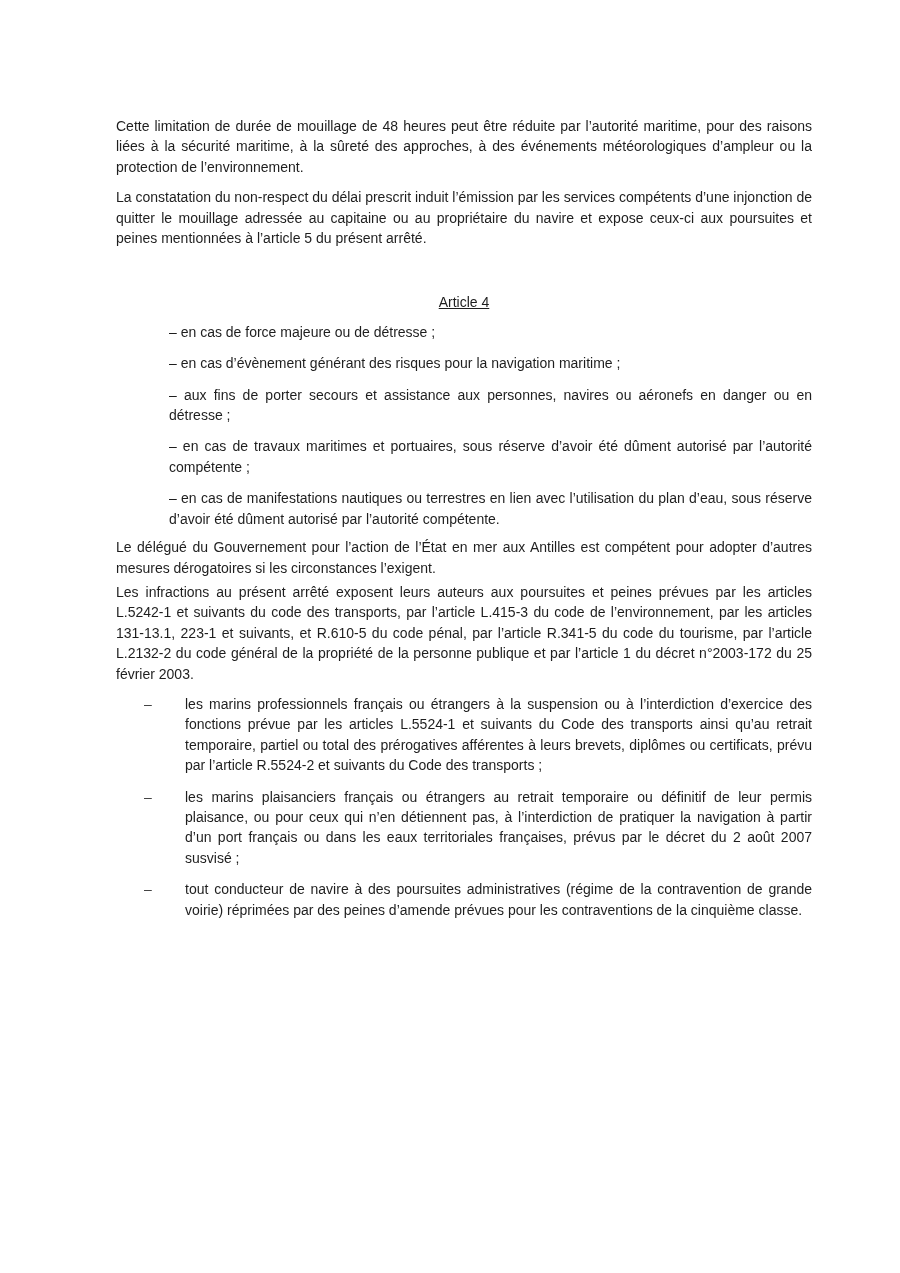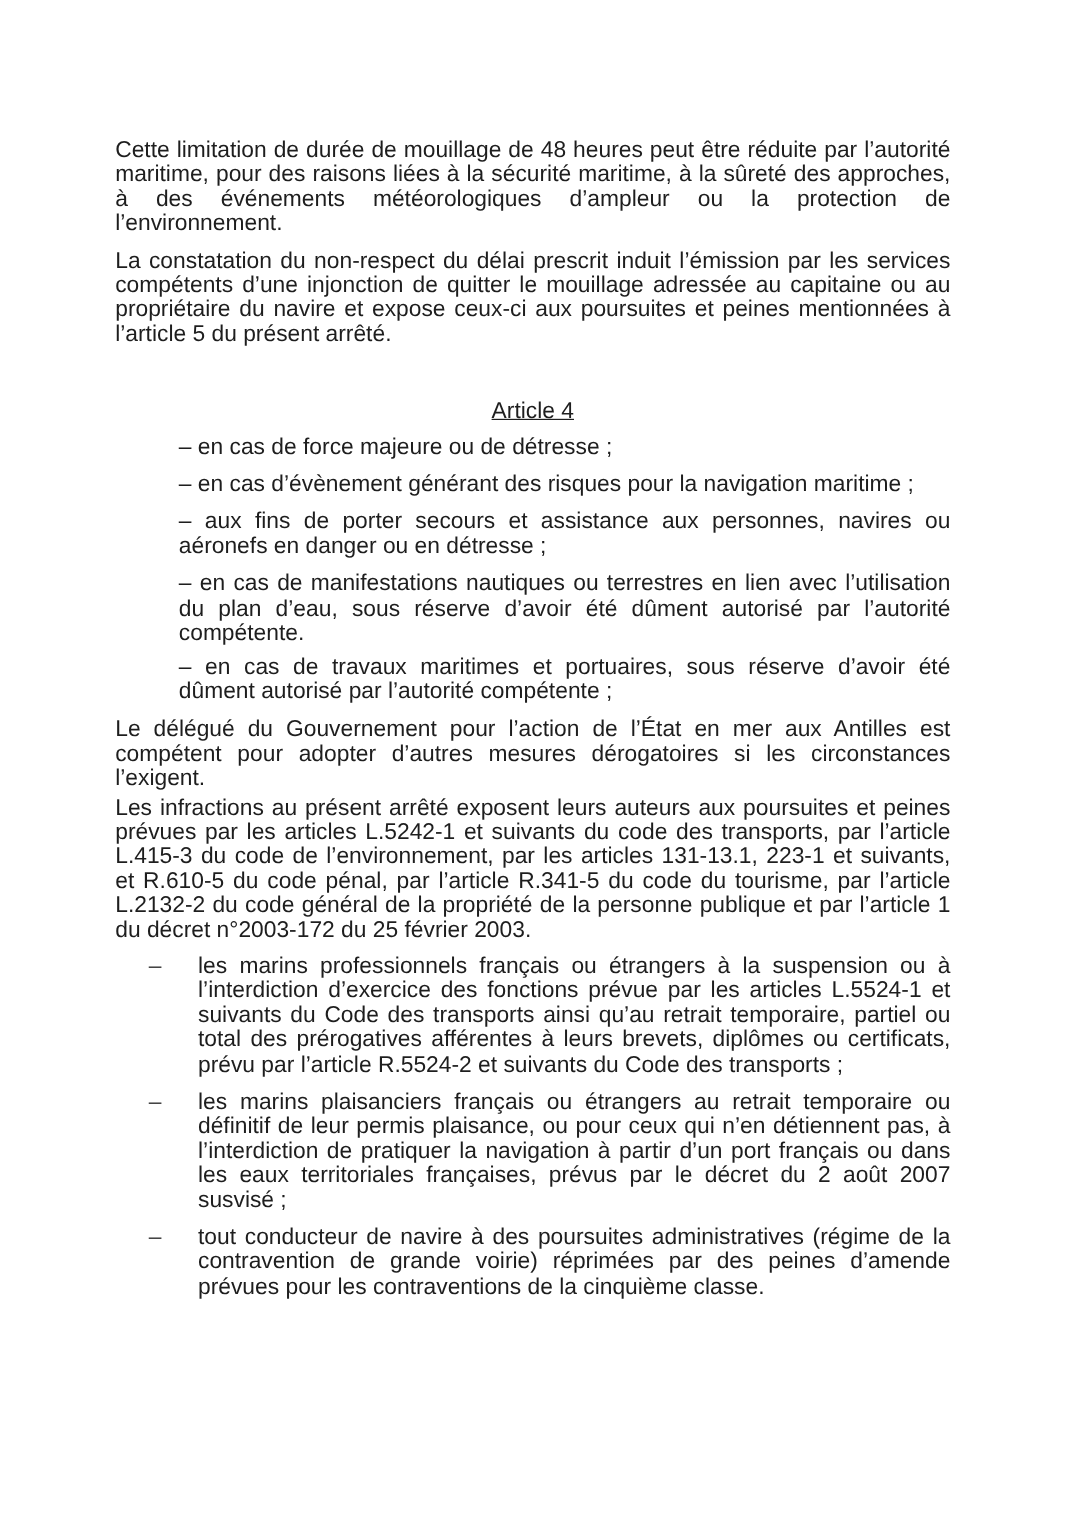--- a/index.html
+++ b/index.html
@@ -1,20 +1,20 @@
 <!DOCTYPE html>
 <html><head>
 <meta charset="utf-8">
 <style>
   html, body { margin: 0; padding: 0; background: #ffffff; }
   body { width: 900px; height: 1273px; position: relative; overflow: hidden; }
   .page {
-    position: absolute; left: 96px; top: 116px; width: 696px;
+    position: absolute; left: 116px; top: 116px; width: 696px;
     font-family: "Liberation Sans", sans-serif;
-    font-size: 19px; line-height: 20.4px; color: #1e1e1e;
+    font-size: 14px; line-height: 20.4px; color: #1e1e1e;
   }
   p { margin: 0; text-align: justify; }
   .para { margin-bottom: 10px; }
   .heading { text-decoration: underline; margin-bottom: 9px; text-align: center; }
   .indent { padding-left: 53px; margin-bottom: 11px; }
   .dash-item { display: flex; margin-bottom: 11px; }
   .dash { width: 53px; flex: none; padding-left: 28px; box-sizing: border-box; color: #444; }
   .dash-text { flex: 1; text-align: justify; margin-left: 16px; }
   .spacer-art4 { height: 34px; }
 </style>
@@ -24,22 +24,22 @@
 <div class="page">
   <p class="para">Cette limitation de durée de mouillage de 48 heures peut être réduite par l’autorité maritime, pour des raisons liées à la sécurité maritime, à la sûreté des approches, à des événements météorologiques d’ampleur ou la protection de l’environnement.</p>
   <p class="para">La constatation du non-respect du délai prescrit induit l’émission par les services compétents d’une injonction de quitter le mouillage adressée au capitaine ou au propriétaire du navire et expose ceux-ci aux poursuites et peines mentionnées à l’article 5 du présent arrêté.</p>
 
   <div class="spacer-art4"></div>
 
   <p class="heading">Article 4</p>
   <p class="indent">– en cas de force majeure ou de détresse ;</p>
   <p class="indent">– en cas d’évènement générant des risques pour la navigation maritime ;</p>
   <p class="indent">– aux fins de porter secours et assistance aux personnes, navires ou aéronefs en danger ou en détresse ;</p>
+  <p class="indent">– en cas de travaux maritimes et portuaires, sous réserve d’avoir été dûment autorisé par l’autorité compétente ;</p>
   <p class="indent" style="margin-bottom:8px">– en cas de manifestations nautiques ou terrestres en lien avec l’utilisation du plan d’eau, sous réserve d’avoir été dûment autorisé par l’autorité compétente.</p>
-  <p class="indent">– en cas de travaux maritimes et portuaires, sous réserve d’avoir été dûment autorisé par l’autorité compétente ;</p>
   <p class="para" style="margin-bottom:4px">Le délégué du Gouvernement pour l’action de l’État en mer aux Antilles est compétent pour adopter d’autres mesures dérogatoires si les circonstances l’exigent.</p>
 
   <p class="para">Les infractions au présent arrêté exposent leurs auteurs aux poursuites et peines prévues par les articles L.5242-1 et suivants du code des transports, par l’article L.415-3 du code de l’environnement, par les articles 131-13.1, 223-1 et suivants, et R.610-5 du code pénal, par l’article R.341-5 du code du tourisme, par l’article L.2132-2 du code général de la propriété de la personne publique et par l’article 1 du décret n°2003-172 du 25 février 2003.</p>
 
   <div class="dash-item">
     <span class="dash">–</span>
     <span class="dash-text">les marins professionnels français ou étrangers à la suspension ou à l’interdiction d’exercice des fonctions prévue par les articles L.5524-1 et suivants du Code des transports ainsi qu’au retrait temporaire, partiel ou total des prérogatives afférentes à leurs brevets, diplômes ou certificats, prévu par l’article R.5524-2 et suivants du Code des transports ;</span>
   </div>
   <div class="dash-item">
     <span class="dash">–</span>

